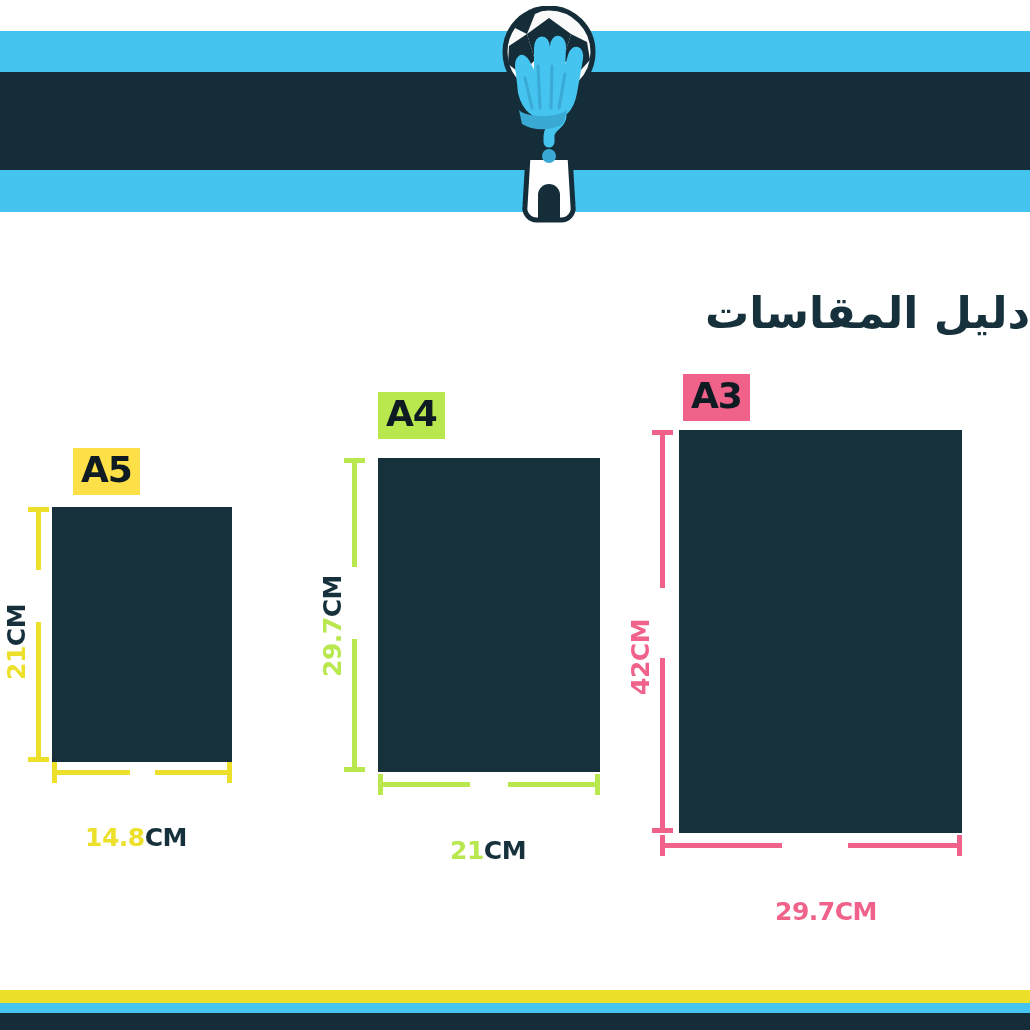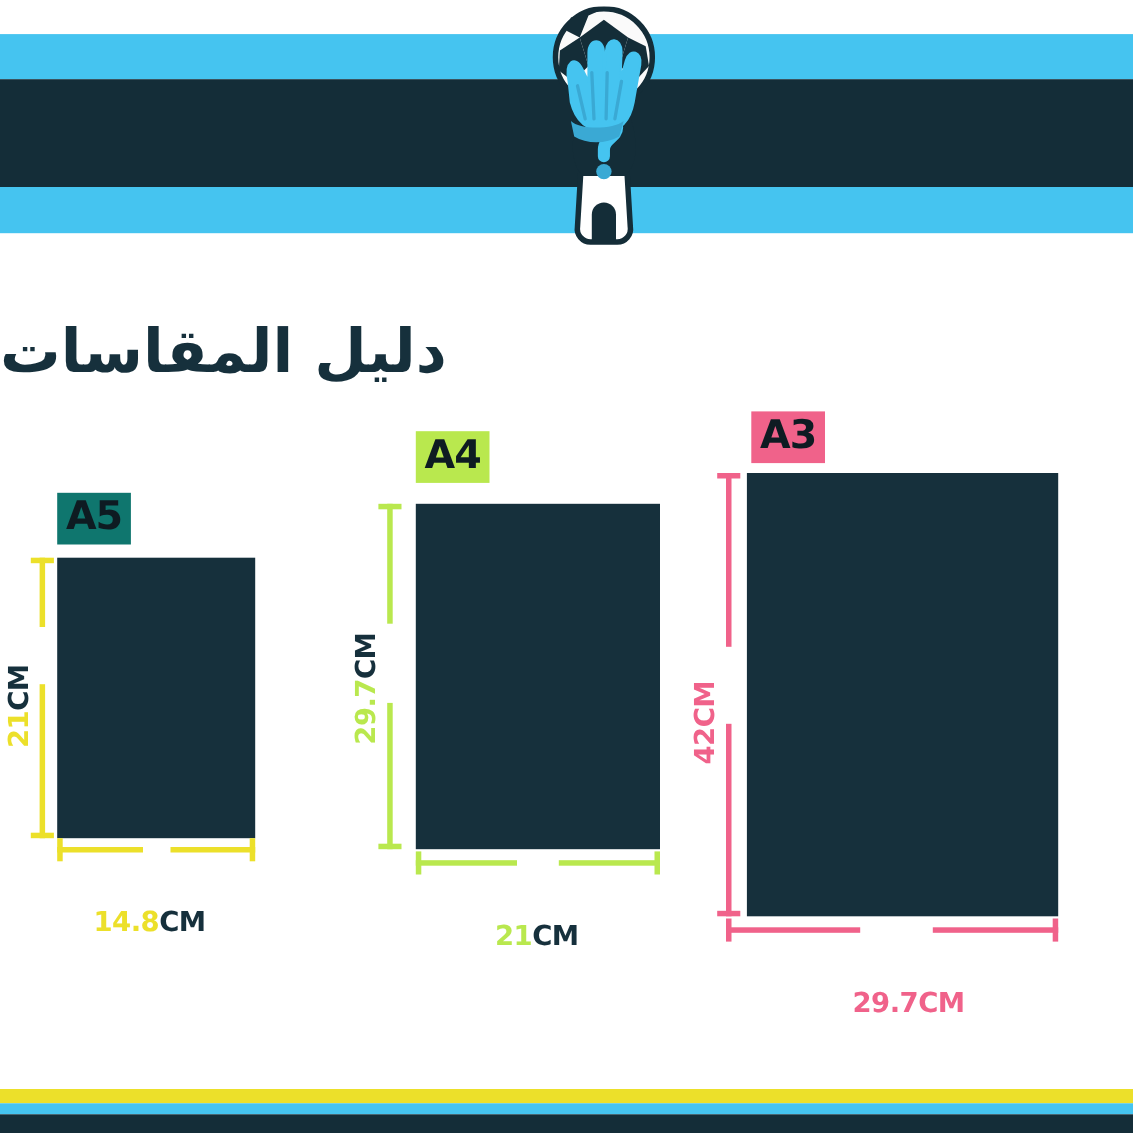--- a/index.html
+++ b/index.html
@@ -17,22 +17,22 @@
   #stripe-cyan-top{top:31px;height:41px;background:#45C4F0;}
   #stripe-navy{top:72px;height:98px;background:#142D38;}
   #stripe-cyan-bot{top:170px;height:42px;background:#45C4F0;}
 
   
   #logo{position:absolute;left:495px;top:6px;width:108px;height:222px;}
 
   
   #title{
     position:absolute;left:0;top:288px;width:1030px;
-    text-align:left;
-    font-size:55px;font-weight:bold;color:#16303C;
+    text-align:right;
+    font-size:44px;font-weight:bold;color:#16303C;
     letter-spacing:0px;line-height:1.15;
     direction:rtl;
   }
 
   
   .size-block{position:absolute;}
   .paper{position:absolute;background:#16303C;}
   .tag{
     position:absolute;
     font-size:36px;font-weight:bold;color:#0E1B22;
@@ -100,21 +100,21 @@
         <path d="M30 72 l7 30 M43 60 l2 42 M57 60 l-1 42 M70 68 l-6 34" fill="none" stroke="#3AA9D4" stroke-width="3" stroke-linecap="round"></path>
         <path d="M24 104 c8 8 38 8 48 0 l-4 14 c-12 7 -30 7 -41 0 Z" fill="#3AA9D4"></path>
       </svg>
     </div>
   </div>
 
   <div id="title">دليل المقاسات</div>
 
   <div class="size-block" id="block-a5" style="left:0px;top:440px;width:260px;height:370px;">
 
-    <div class="tag" style="left:52px;top:8px;background:#0f766e;">A5</div>
+    <div class="tag" style="left:73px;top:8px;background:#fde047;">A5</div>
 
     <div class="paper" style="left:52px;top:67px;width:180px;height:255px;"></div>
 
     <div class="vline" style="left:36px;top:67px;width:5px;height:255px;background:#ECE02A;"></div>
     <div class="cap" style="left:28px;top:67px;width:21px;height:5px;background:#ECE02A;"></div>
     <div class="cap" style="left:28px;top:317px;width:21px;height:5px;background:#ECE02A;"></div>
 
     <div style="position:absolute;left:34px;top:130px;width:9px;height:52px;background:#ffffff;"></div>
     <div class="vlabel" style="left:2px;top:240px;">
       <span style="color:#ECE02A;">21</span><span class="unit-dark">CM</span>

